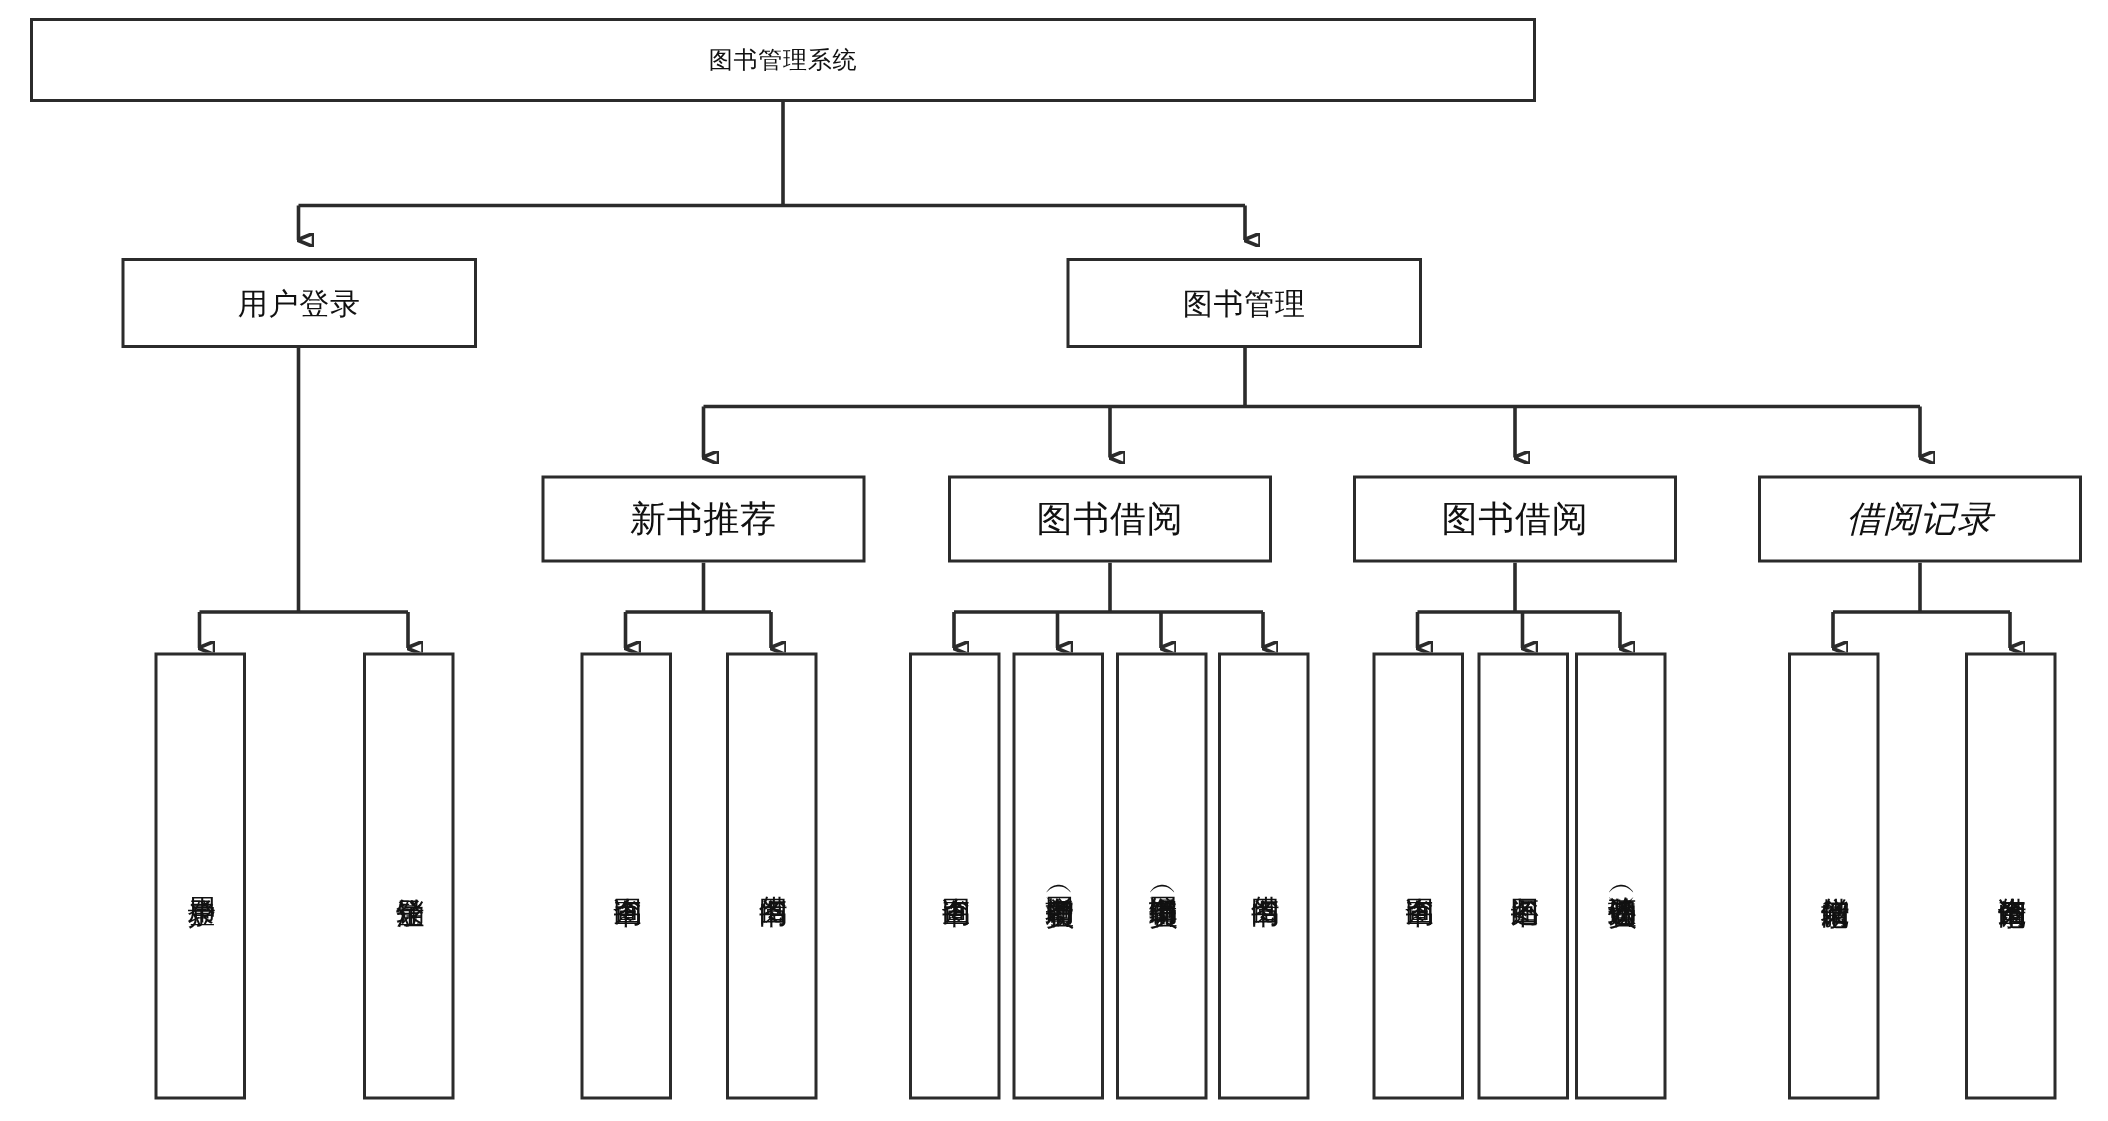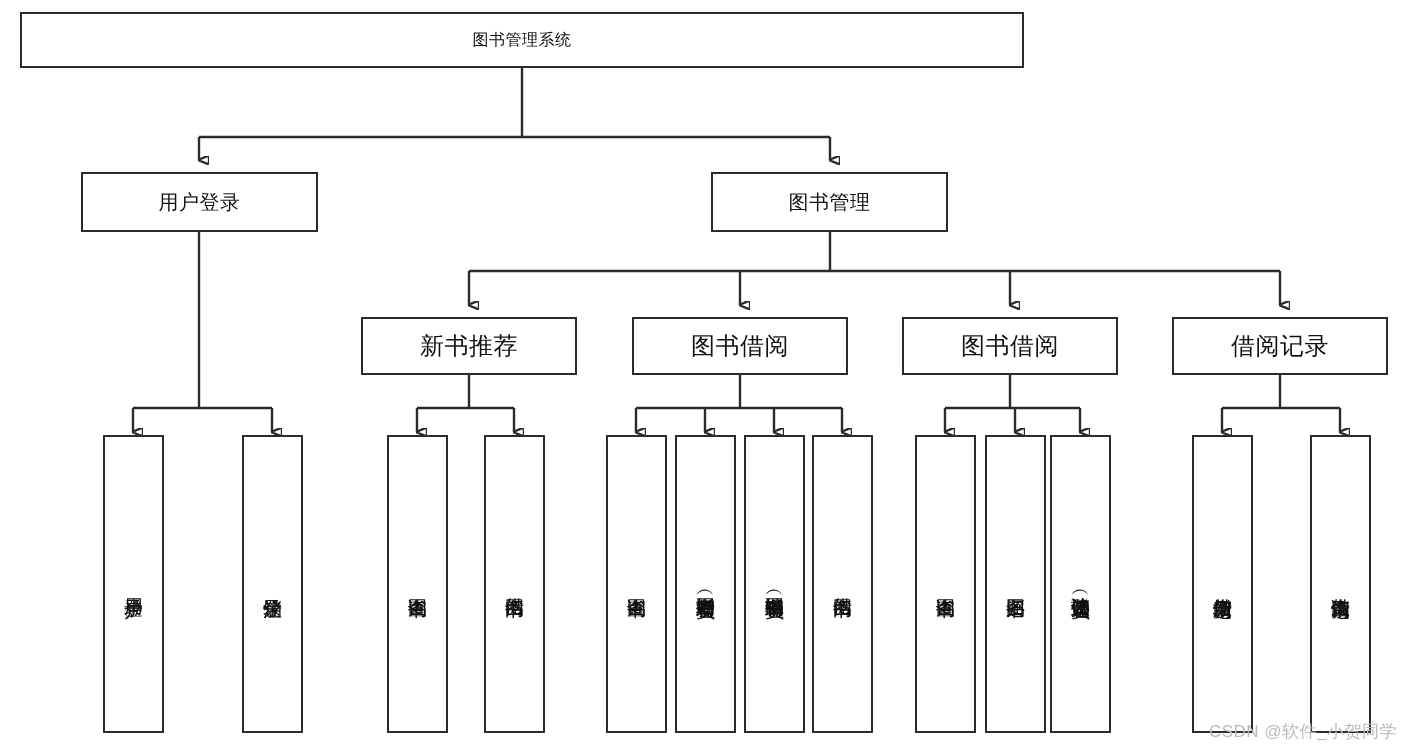--- a/index.html
+++ b/index.html
@@ -149,21 +149,21 @@
 
   <div class="node level3" style="left:361px; top:317px; width:216px; height:58px;">
     <span>新书推荐</span>
   </div>
   <div class="node level3" style="left:632px; top:317px; width:216px; height:58px;">
     <span>图书借阅</span>
   </div>
   <div class="node level3" style="left:902px; top:317px; width:216px; height:58px;">
     <span>图书借阅</span>
   </div>
-  <div class="node level3" style="left:1172px; top:317px; width:216px; height:58px;">
+  <div class="node level3" style="left:1172px; top:317px; width:216px; height:58px;font-style:italic;">
     <span>借阅记录</span>
   </div>
 
   <div class="node leaf" style="left:103px; top:435px; width:61px; height:298px;">
     <span class="vtext">用户登录</span>
   </div>
   <div class="node leaf" style="left:242px; top:435px; width:61px; height:298px;">
     <span class="vtext">注销登录</span>
   </div>
 
@@ -197,15 +197,14 @@
     <span class="vtext">确认归还（管理员）</span>
   </div>
 
   <div class="node leaf" style="left:1192px; top:435px; width:61px; height:298px;">
     <span class="vtext">新增借阅记录</span>
   </div>
   <div class="node leaf" style="left:1310px; top:435px; width:61px; height:298px;">
     <span class="vtext">查询借阅记录</span>
   </div>
 
-  <div id="watermark">CSDN @软件_小贺同学</div>
 
 </div>
 
 </body></html>

